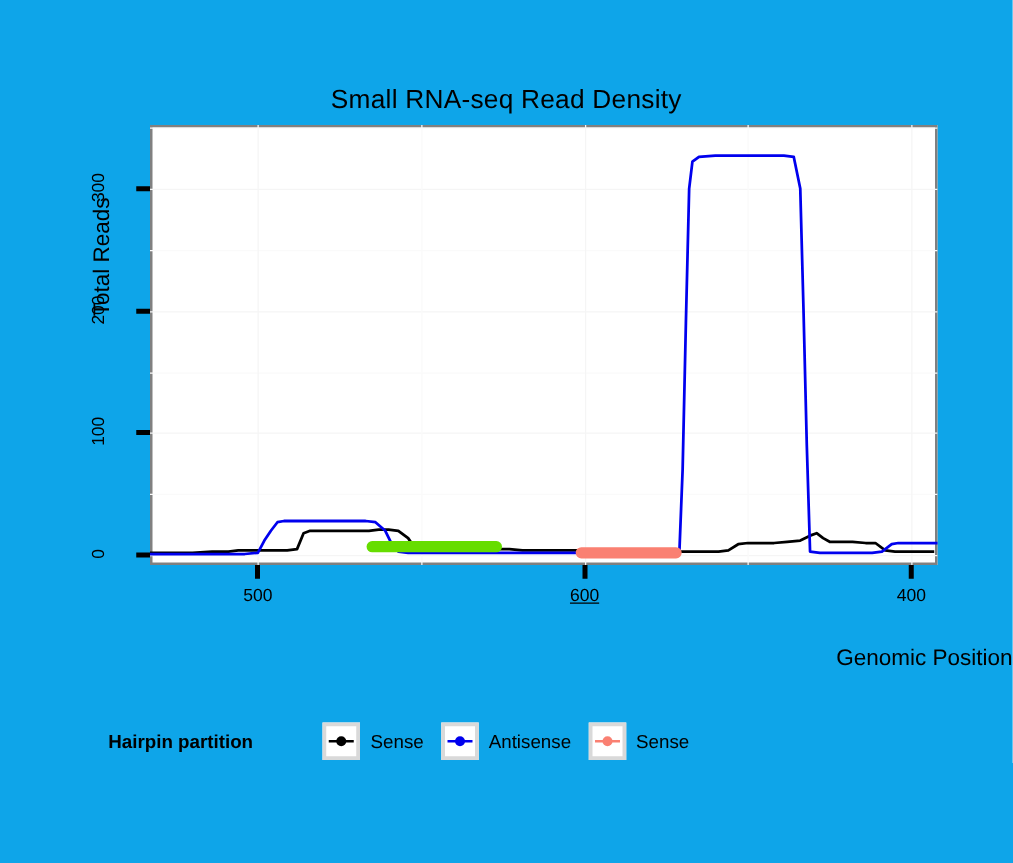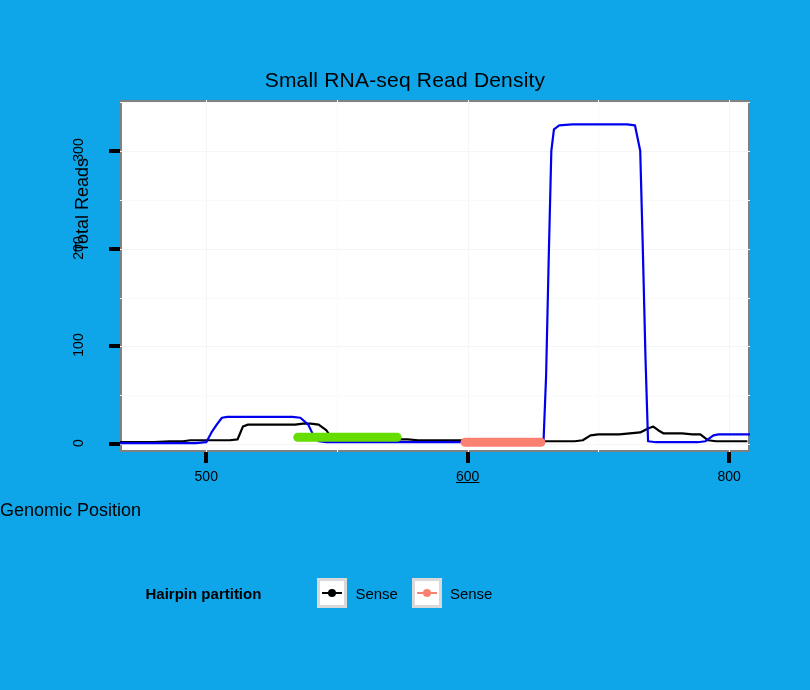--- a/index.html
+++ b/index.html
@@ -37,21 +37,21 @@
     position:absolute; left:-8px; top:195px; width:180px; text-align:center;
     font-size:18px; color:#000000; transform:rotate(-90deg); transform-origin:center center;
     font-family:"Liberation Sans",sans-serif;
   }
 
   
   .xtick-mark{position:absolute; width:4px; height:11px; background:#000000;}
   .xtick-label{position:absolute; font-size:14px; color:#000000; text-align:center; width:60px;
     font-family:"Liberation Sans",sans-serif;}
   .xlab{
-    position:absolute; left:0; top:500px; width:810px; text-align:left;
+    position:absolute; left:0; top:516px; width:810px; text-align:right;
     font-size:18px; color:#000000; font-family:"Liberation Sans",sans-serif;
   }
 
   
   .legend{
     position:absolute; left:0; top:578px; width:652px;
     display:flex; align-items:center; justify-content:center; gap:0px;
   }
   .legend-title{
     font-size:15px; font-weight:bold; color:#000000; margin-right:22px;
@@ -107,39 +107,46 @@
         <div class="ytick-label" style="width: 40px; left: -62px; top: 139.622px;">200</div>
         <div class="ytick-mark" style="left: -11px; top: 48.8444px;"></div>
         <div class="ytick-label" style="width: 40px; left: -62px; top: 41.8444px;">300</div>
       </div>
     <div id="xticks">
         <div class="xtick-mark" style="top: 352px; left: 84.2656px;"></div>
         <div class="xtick-label" style="top: 368px; left: 56.2656px;">500</div>
         <div class="xtick-mark" style="top: 352px; left: 345.676px;"></div>
         <div class="xtick-label" style="top: 368px; left: 317.676px; text-decoration: underline;">600</div>
         <div class="xtick-mark" style="top: 352px; left: 607.087px;"></div>
-        <div class="xtick-label" style="top: 368px; left: 579.087px;">800</div>
+        <div class="xtick-label" style="top: 368px; left: 579.087px;">400</div>
       </div>
   </div>
 
   <div class="ylab">Total Reads</div>
   <div class="xlab">Genomic Position</div>
 
   <div class="legend">
     <span class="legend-title">Hairpin partition</span>
     <span id="legend-entries" style="display:flex;align-items:center;padding-left:34px;">
         <span class="legend-entry">
           <span class="legend-key">
             <span class="key-line" style="background: rgb(0, 0, 0);"></span>
             <span class="key-dot" style="background: rgb(0, 0, 0);"></span>
           </span>
           <span class="legend-label">Sense</span>
         </span>
         <span class="legend-entry">
           <span class="legend-key">
+            <span class="key-line" style="background: rgb(0, 0, 238);"></span>
+            <span class="key-dot" style="background: rgb(0, 0, 238);"></span>
+          </span>
+          <span class="legend-label">Antisense</span>
+        </span>
+        <span class="legend-entry">
+          <span class="legend-key">
             <span class="key-line" style="background: rgb(250, 128, 114);"></span>
             <span class="key-dot" style="background: rgb(250, 128, 114);"></span>
           </span>
           <span class="legend-label">Sense</span>
         </span>
       </span>
   </div>
 
 </div>
 

